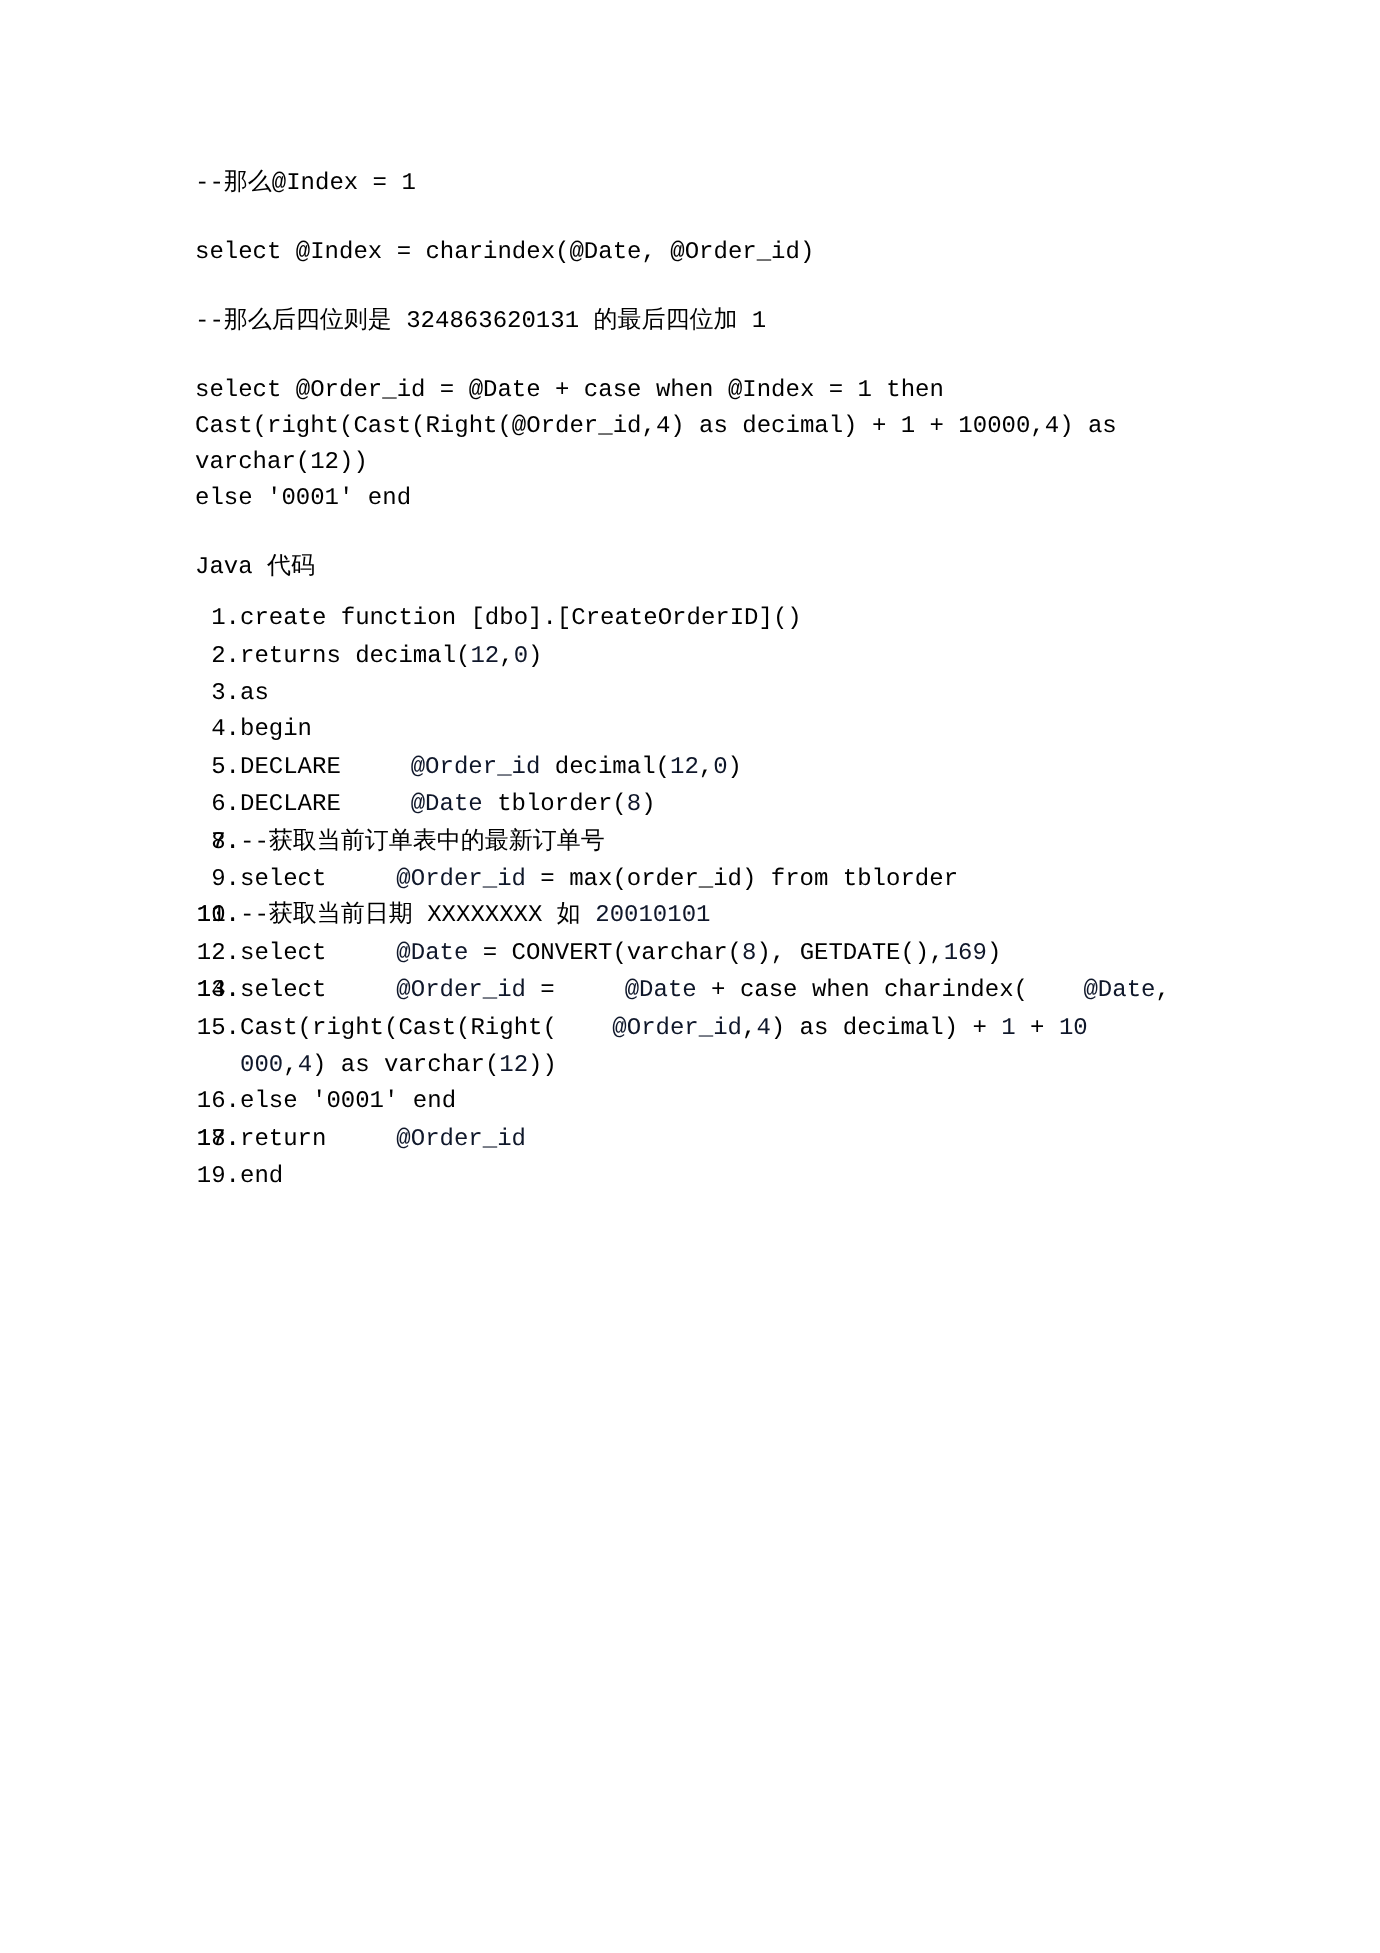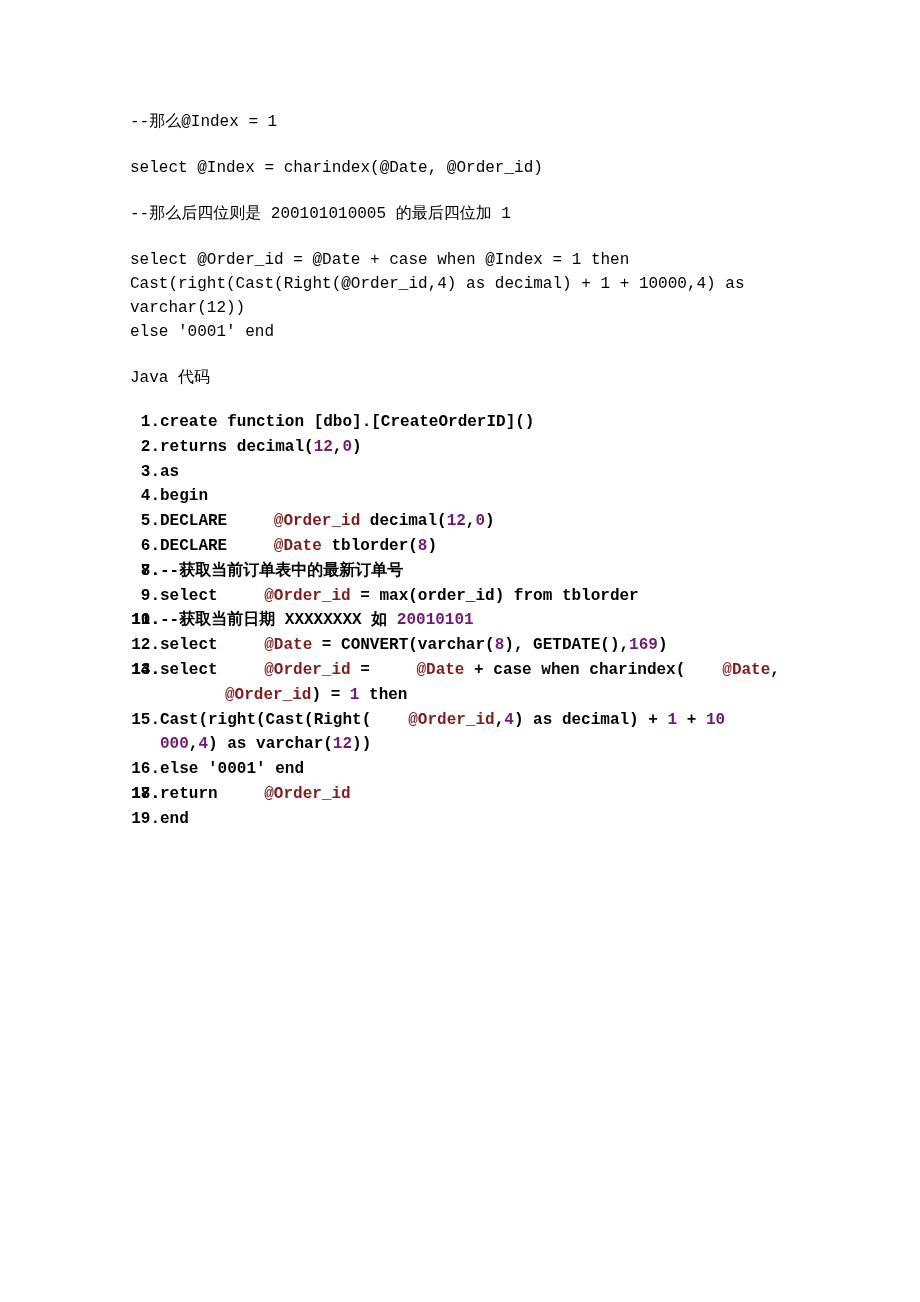--- a/index.html
+++ b/index.html
@@ -20,75 +20,74 @@
   .para {
     margin: 0 0 22px 0;
     white-space: pre-wrap;
     font-family: Liberation Mono, monospace;
   }
   .ol {
     list-style: none;
     counter-reset: item;
     padding-left: 30px;
     margin: 0;
-    font-weight: bold;
   }
   .ol > li {
     counter-increment: item;
     position: relative;
     padding-left: 0;
     margin: 0;
     line-height: 1.55;
   }
   .ol > li::before {
     content: counter(item) ". ";
     position: absolute;
     left: -40px;
     width: 40px;
     text-align: right;
   }
   .wrap-indent {
     padding-left: 28px;
   }
-  .red { color: #701a75; }
-  .teal { color: #7f1d1d; padding-left: 37px; }
+  .red { color: #0f172a; }
+  .teal { color: #0f172a; padding-left: 37px; }
 </style>
 </head>
 <body>
 
 <div class="page">
 
   <p class="para">--那么@Index = 1</p>
 
   <p class="para">select @Index = charindex(@Date, @Order_id)</p>
 
-  <p class="para"><span>--那么后四位则是 </span><span>200101010005</span><span> 的最后四位加 </span><span>1</span></p>
+  <p class="para"><span>--那么后四位则是 </span><span>324863620131</span><span> 的最后四位加 </span><span>1</span></p>
 
 
   <p class="para">select @Order_id = @Date + case when @Index = 1 then Cast(right(Cast(Right(@Order_id,4) as decimal) + 1 + 10000,4) as varchar(12))
 else '0001' end</p>
 
 
-  <p class="para" style="margin-bottom:20px">Java 代码</p>
+  <p class="para" style="margin-bottom:10px">Java 代码</p>
 
   <ol class="ol">
     <li><span>create  function  [dbo].[CreateOrderID]()</span></li>
     <li><span>returns  decimal</span><span>(</span><span class="red">12</span><span>,</span><span class="red">0</span><span>)</span></li>
     <li><span>as</span></li>
     <li><span>begin</span></li>
     <li><span>  DECLARE  </span><span class="teal">@Order_id</span><span>  decimal(</span><span class="red">12</span><span>,</span><span class="red">0</span><span>)</span></li>
     <li><span>  DECLARE  </span><span class="teal">@Date</span><span>  tblorder(</span><span class="red">8</span><span>)</span></li>
     <li><span> </span></li>
     <li><span>  --获取当前订单表中的最新订单号</span></li>
     <li><span>  select  </span><span class="teal">@Order_id</span><span>  =  max(order_id)  from  tblorder</span></li>
     <li><span> </span></li>
     <li><span>  --获取当前日期 XXXXXXXX 如 </span><span class="red">20010101</span></li>
     <li><span>  select  </span><span class="teal">@Date</span><span>  =  CONVERT(varchar(</span><span class="red">8</span><span>),  GETDATE(),</span><span class="red">169</span><span>)</span></li>
     <li><span> </span></li>
-    <li><span>  select  </span><span class="teal">@Order_id</span><span>  =  </span><span class="teal">@Date</span><span>  +  case  when  charindex(</span><span class="teal">@Date</span><span>, </span><div class="wrap-indent"><span class="teal">@Order_id</span><span>)  =  </span><span class="red">1</span><span>  then</span></div></li>
+    <li><span>  select  </span><span class="teal">@Order_id</span><span>  =  </span><span class="teal">@Date</span><span>  +  case  when  charindex(</span><span class="teal">@Date</span><span>, </span></li>
     <li><span>  Cast(right(Cast(Right(</span><span class="teal">@Order_id</span><span>,</span><span class="red">4</span><span>)  as  decimal)  +  </span><span class="red">1</span><span>  +  </span><span class="red">10</span><div style="padding-left:0"><span class="red">000</span><span>,</span><span class="red">4</span><span>)  as  varchar(</span><span class="red">12</span><span>))</span></div></li>
     <li><span>  else  '0001'  end</span></li>
     <li><span> </span></li>
     <li><span>       return  </span><span class="teal">@Order_id</span></li>
     <li><span>end</span></li>
   </ol>
 
 </div>
 
 </body></html>

